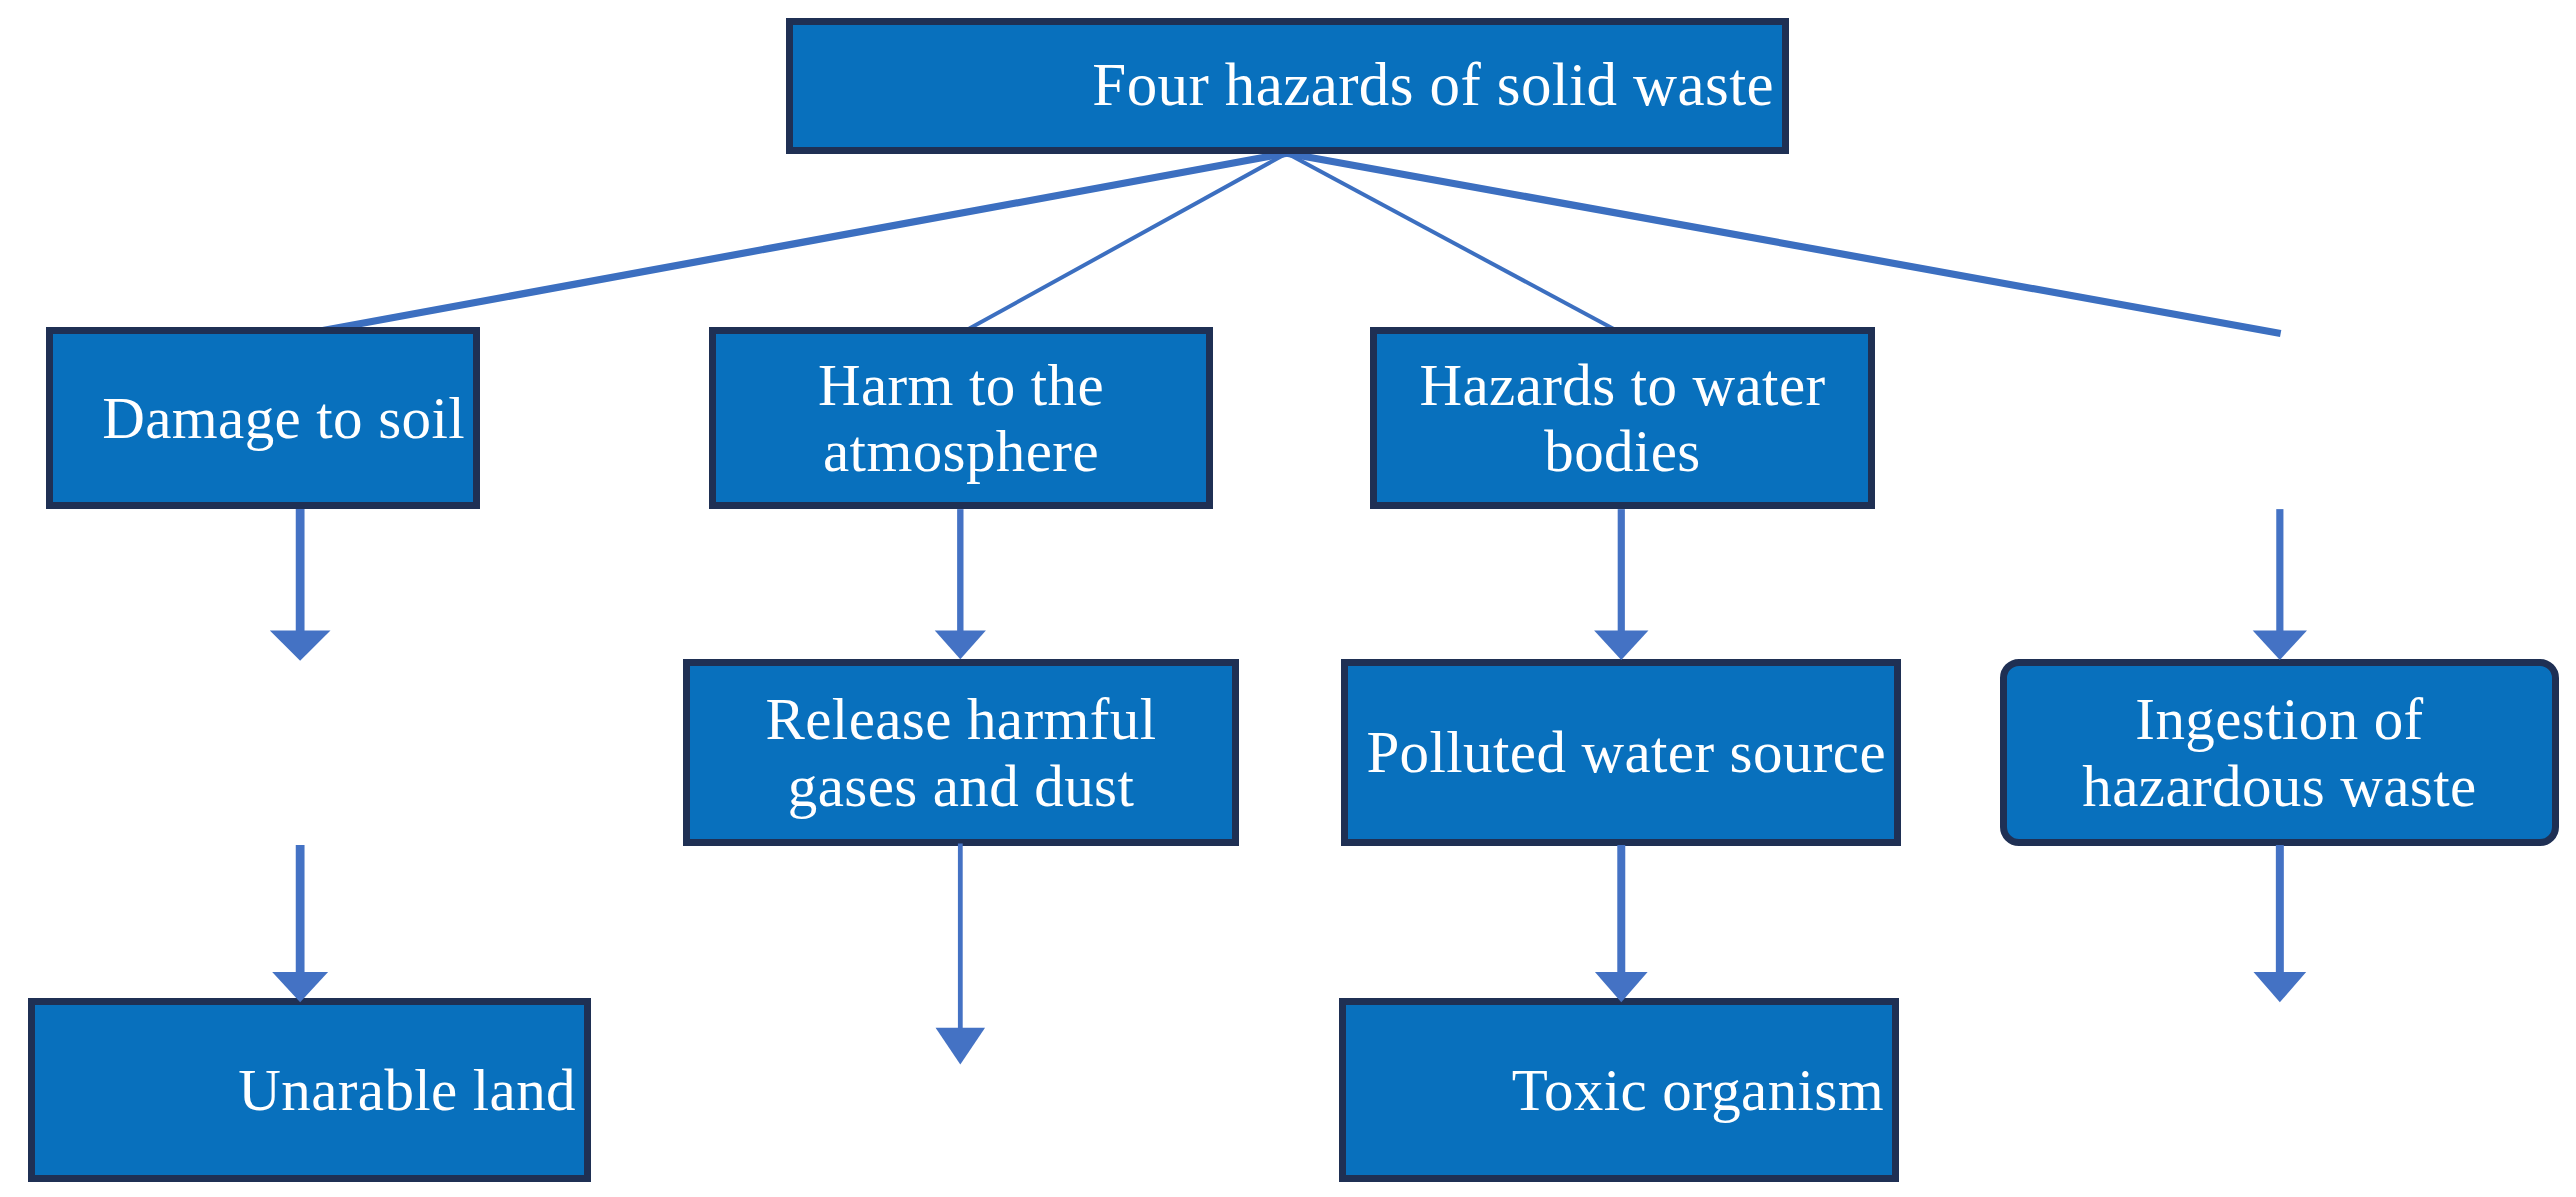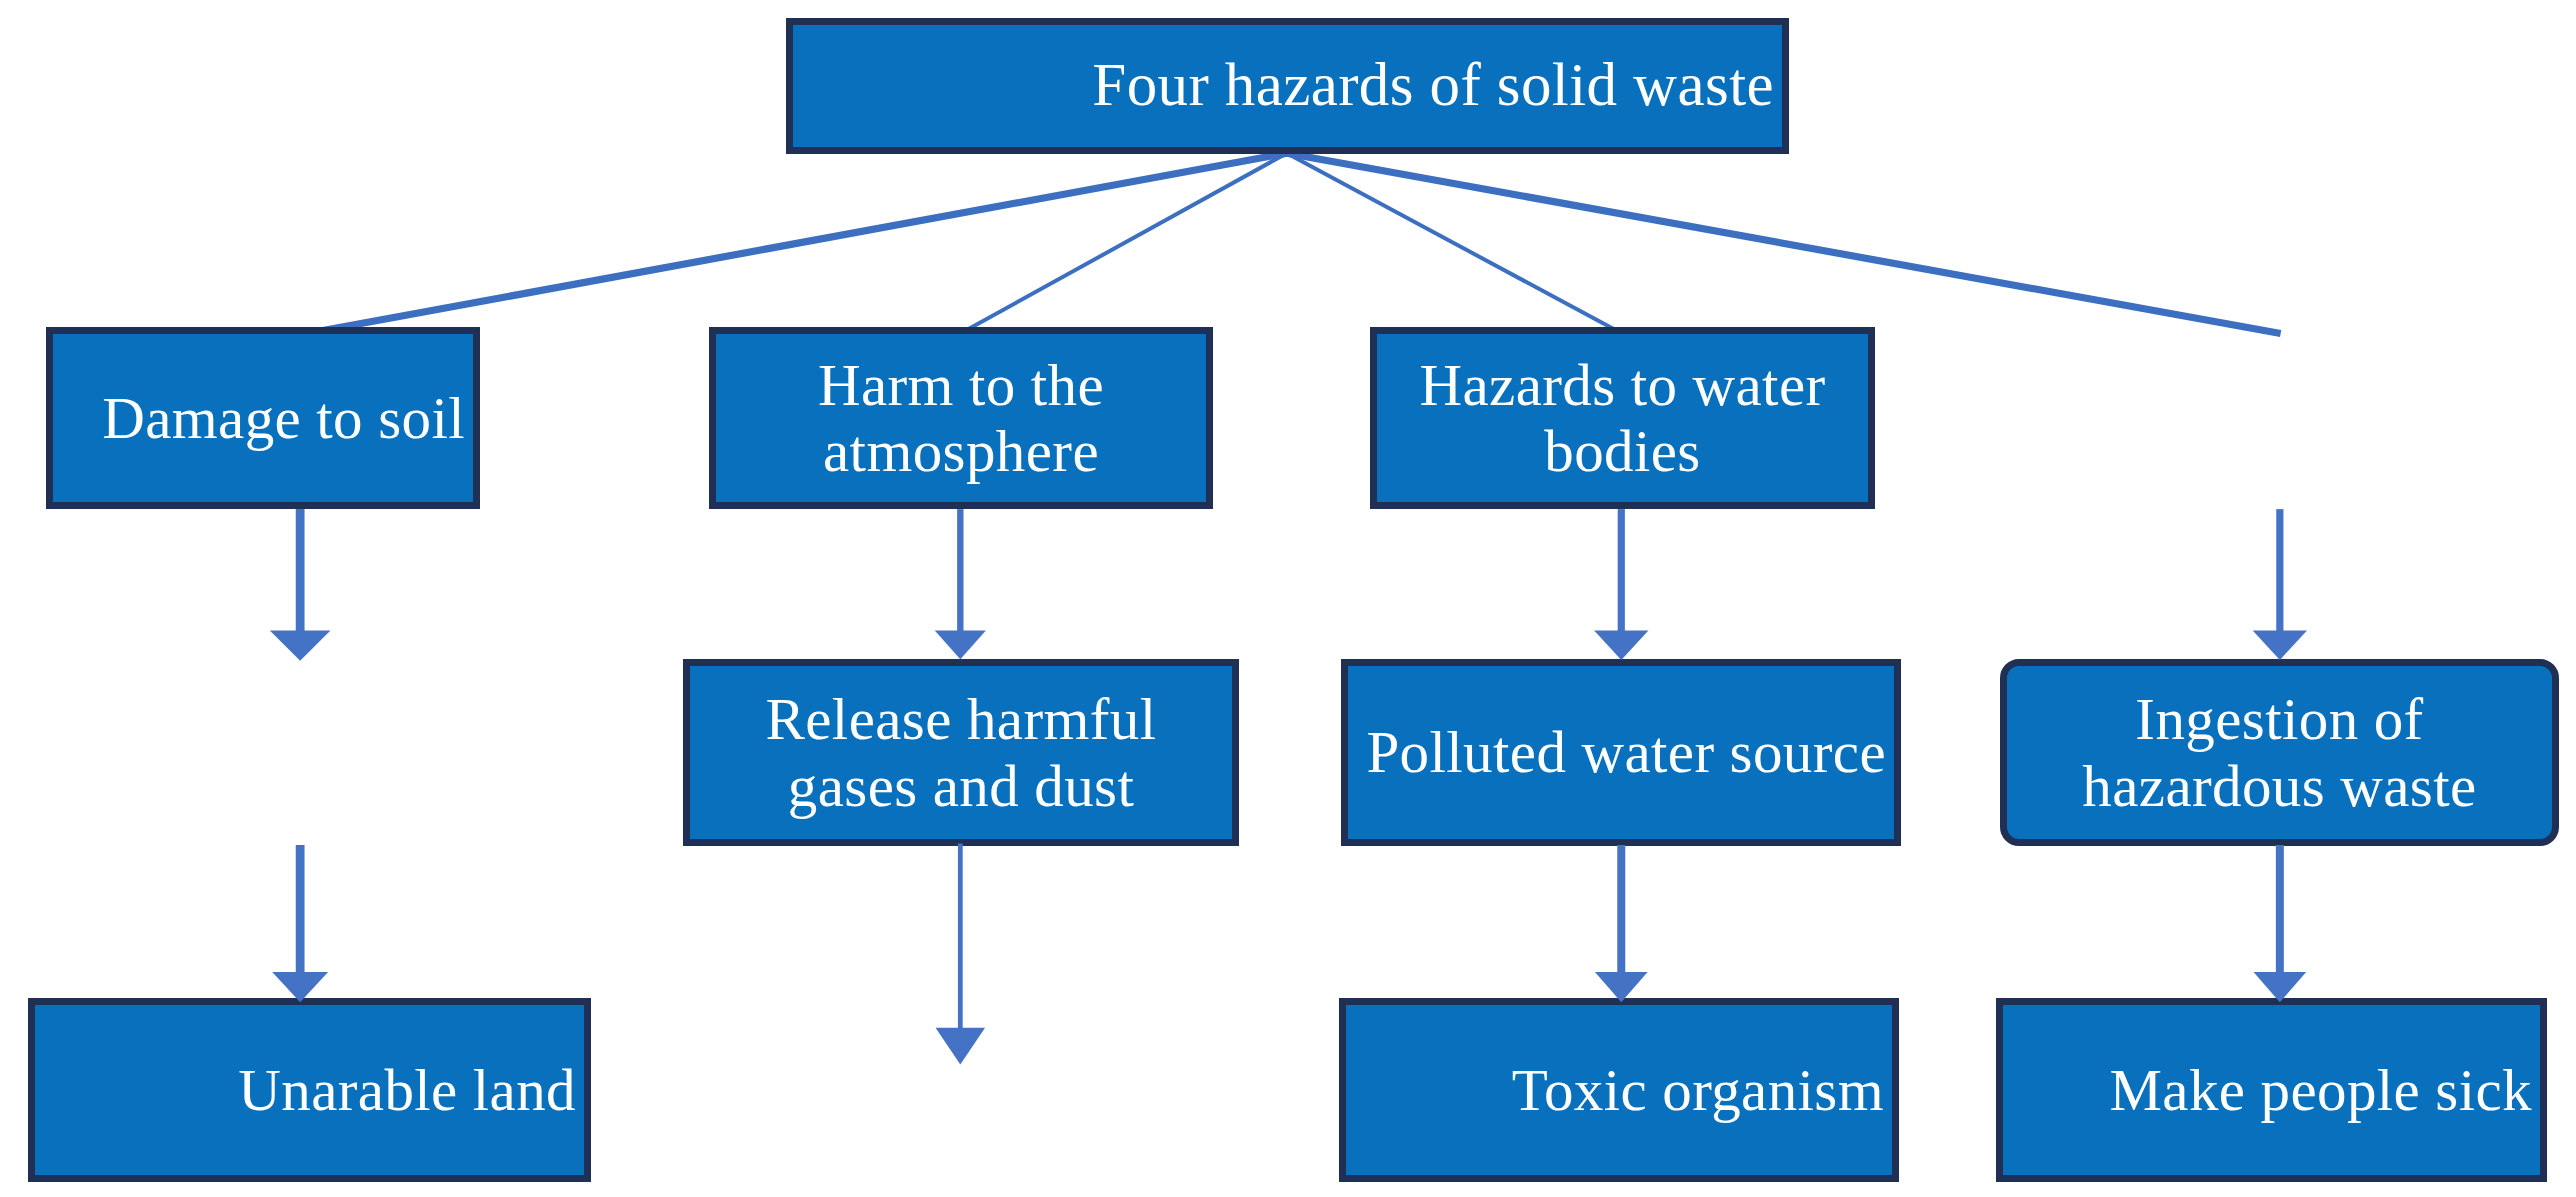--- a/index.html
+++ b/index.html
@@ -134,23 +134,20 @@
   <div class="node tier3" id="node-c3-r2">
     <span>Ingestion of hazardous waste</span>
   </div>
 
   <div class="node tier4" id="node-c0-r3">
     <span>Unarable land</span>
   </div>
   <div class="node tier4" id="node-c2-r3">
     <span>Toxic organism</span>
   </div>
-  <div class="node tier4" id="node-c3-r3">
-    <span>Make people sick</span>
-  </div>
 
   <svg id="arrow-layer" viewBox="0 0 3227 1500" preserveAspectRatio="none" aria-hidden="true">
 
     <g>
       <line class="arrow-shaft" x1="376" y1="638" x2="376" y2="795" stroke-width="11"></line>
       <polygon class="arrow-head" points="338,790 414,790 376,828"></polygon>
     </g>
     <g>
       <line class="arrow-shaft" x1="1203" y1="638" x2="1203" y2="795" stroke-width="8"></line>
       <polygon class="arrow-head" points="1171,790 1235,790 1203,826"></polygon>

